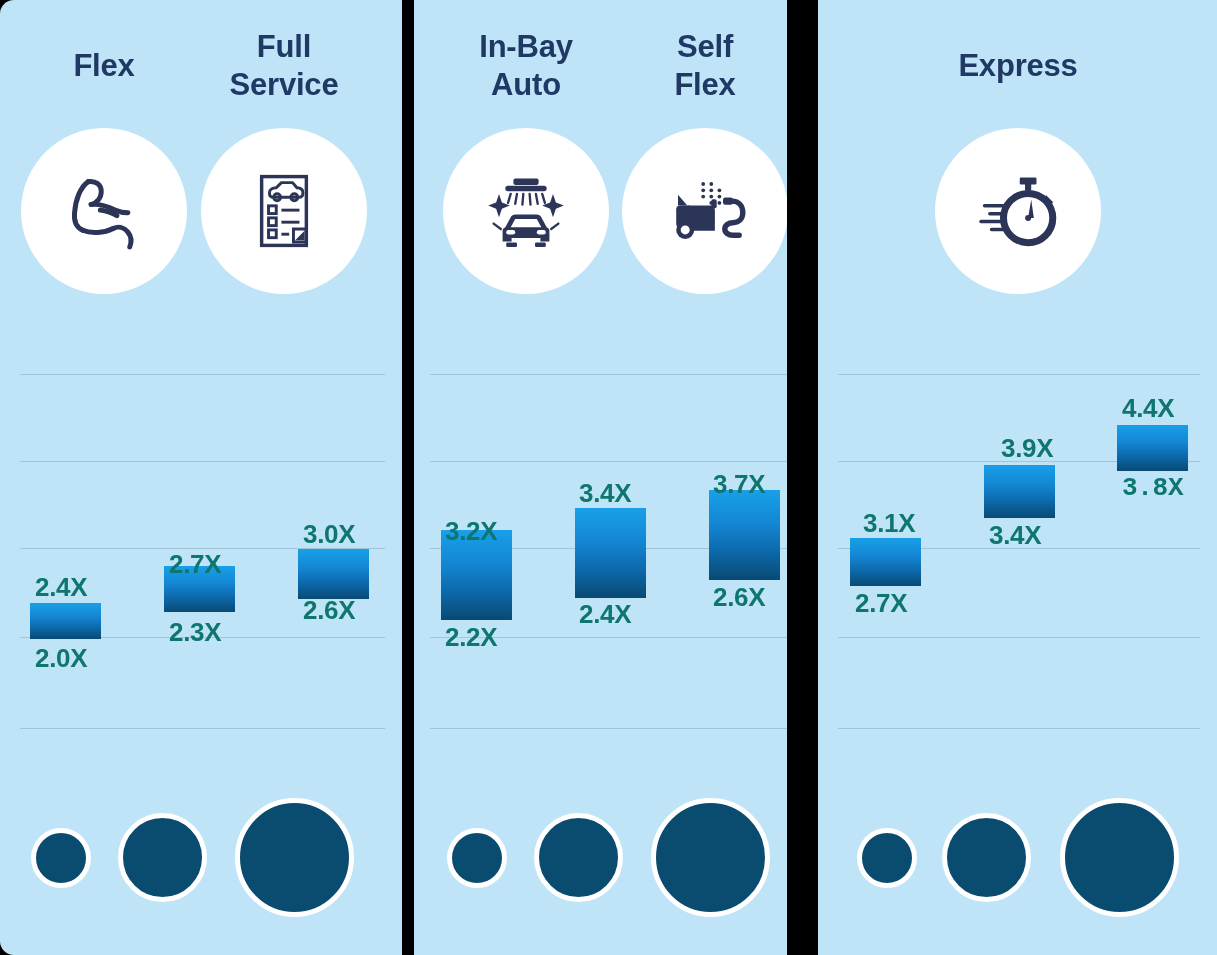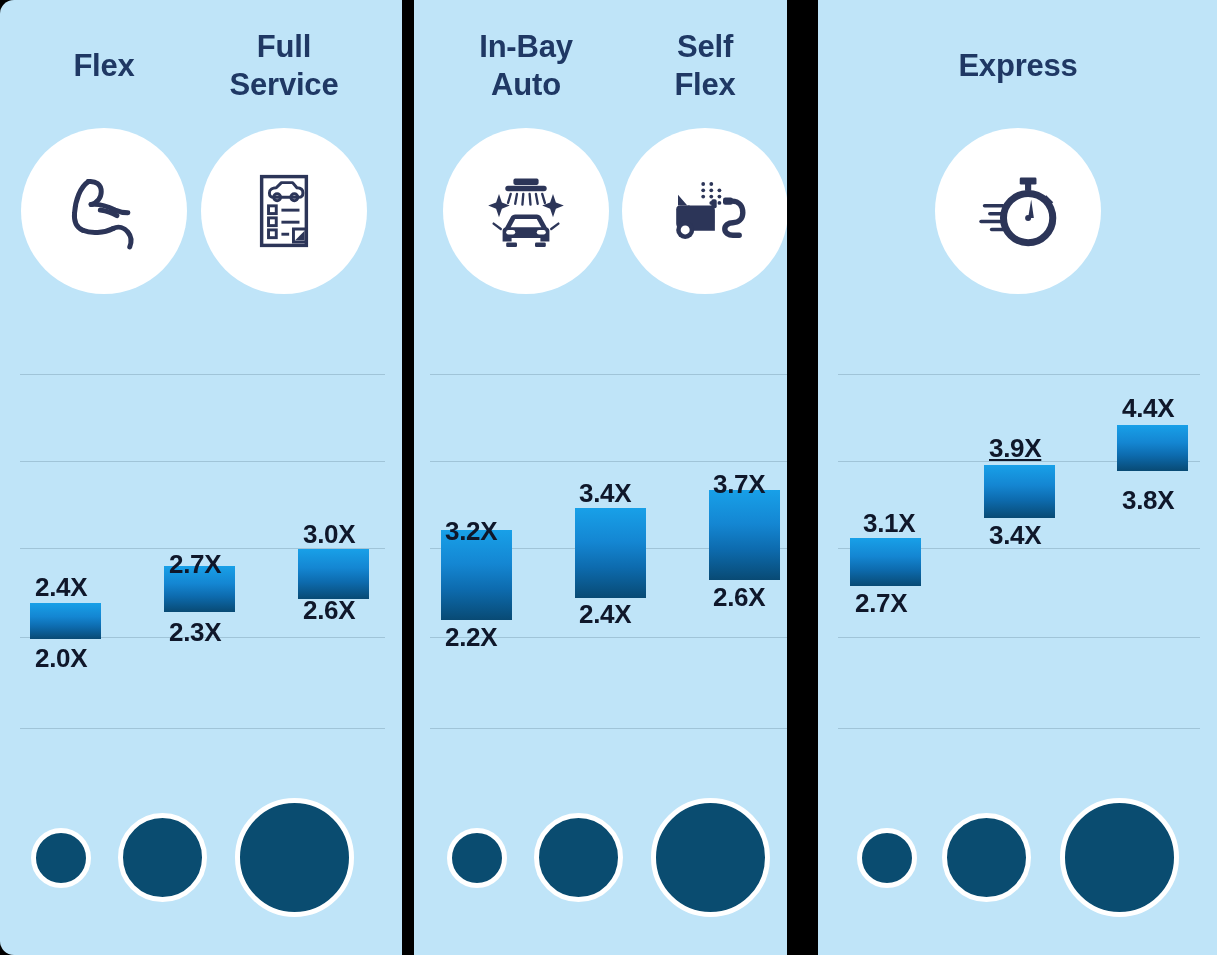--- a/index.html
+++ b/index.html
@@ -26,21 +26,21 @@
             display:flex;align-items:center;justify-content:center;}
   .iconcirc svg{display:block;}
 
   
   .grid{position:absolute;height:1px;background:#96B9CE;opacity:.75;}
 
   
   .bar{position:absolute;
        background:linear-gradient(180deg,#18A0E8 0%,#1486D2 38%,#0D6BAE 66%,#084A74 100%);}
 
-  .blab{position:absolute;color:#0f172a;font-size:26px;font-weight:700;
+  .blab{position:absolute;color:#0f766e;font-size:26px;font-weight:700;
         white-space:nowrap;letter-spacing:-0.3px;}
 
   
   .circ{position:absolute;border-radius:50%;background:#0A4C70;
         border:5px solid #FFFFFF;box-sizing:border-box;}
 </style>
 </head>
 <body>
 
 <div id="stage">
@@ -234,25 +234,25 @@
     <div class="grid" style="left:20px;top:461px;width:362px;"></div>
     <div class="grid" style="left:20px;top:548px;width:362px;"></div>
     <div class="grid" style="left:20px;top:637px;width:362px;"></div>
     <div class="grid" style="left:20px;top:728px;width:362px;"></div>
 
     <div class="bar" style="left:32px;top:538px;width:71px;height:48px;"></div>
     <div class="bar" style="left:166px;top:465px;width:71px;height:53px;"></div>
     <div class="bar" style="left:299px;top:425px;width:71px;height:46px;"></div>
 
     <div class="blab" style="left:37px;top:508px;margin-left:8px;">3.1X</div>
-    <div class="blab" style="left:171px;top:433px;text-decoration:underline;">3.9X</div>
+    <div class="blab" style="left:183px;top:433px;">3.9X</div>
     <div class="blab" style="left:304px;top:393px;">4.4X</div>
 
     <div class="blab" style="left:37px;top:588px;">2.7X</div>
     <div class="blab" style="left:171px;top:520px;">3.4X</div>
-    <div class="blab" style="left:304px;top:485px;">3.8X</div>
+    <div class="blab" style="left:304px;top:473px;font-family:Liberation Mono, monospace;">3.8X</div>
 
     <div class="circ" style="left:39px;top:828px;width:60px;height:60px;"></div>
     <div class="circ" style="left:124px;top:813px;width:89px;height:89px;"></div>
     <div class="circ" style="left:242px;top:798px;width:119px;height:119px;"></div>
   </div>
 
 </div>
 
 </body></html>

